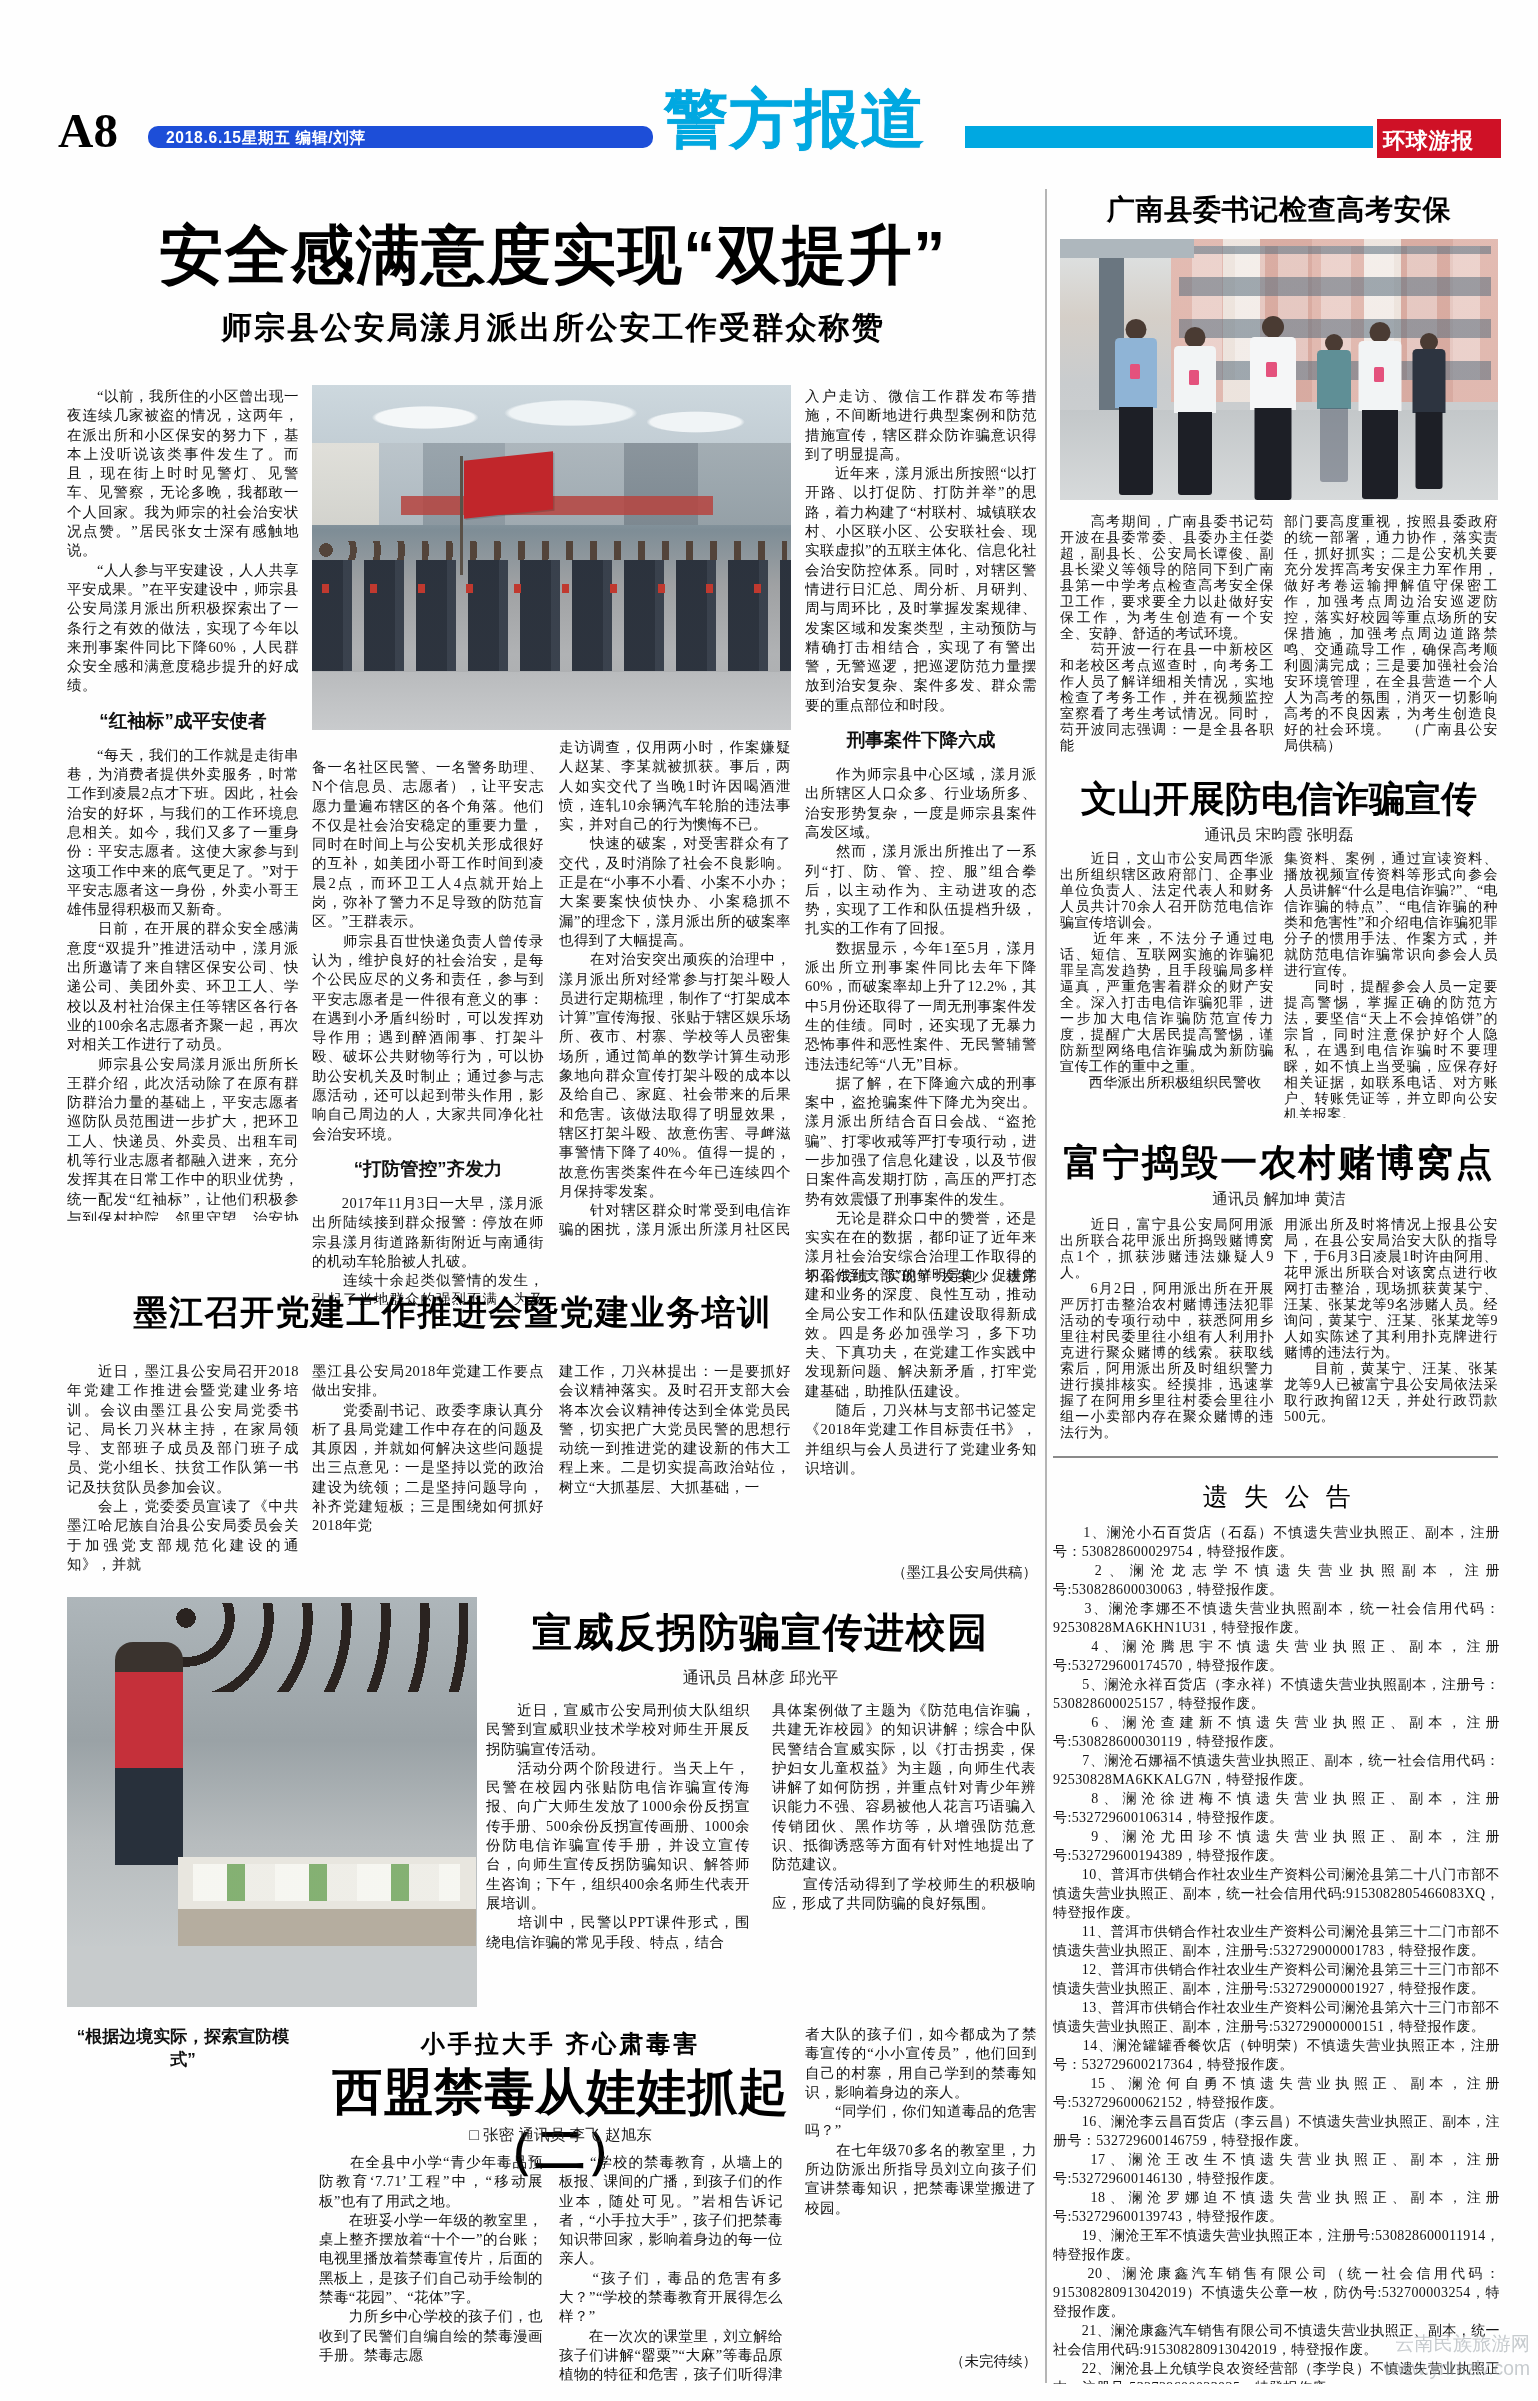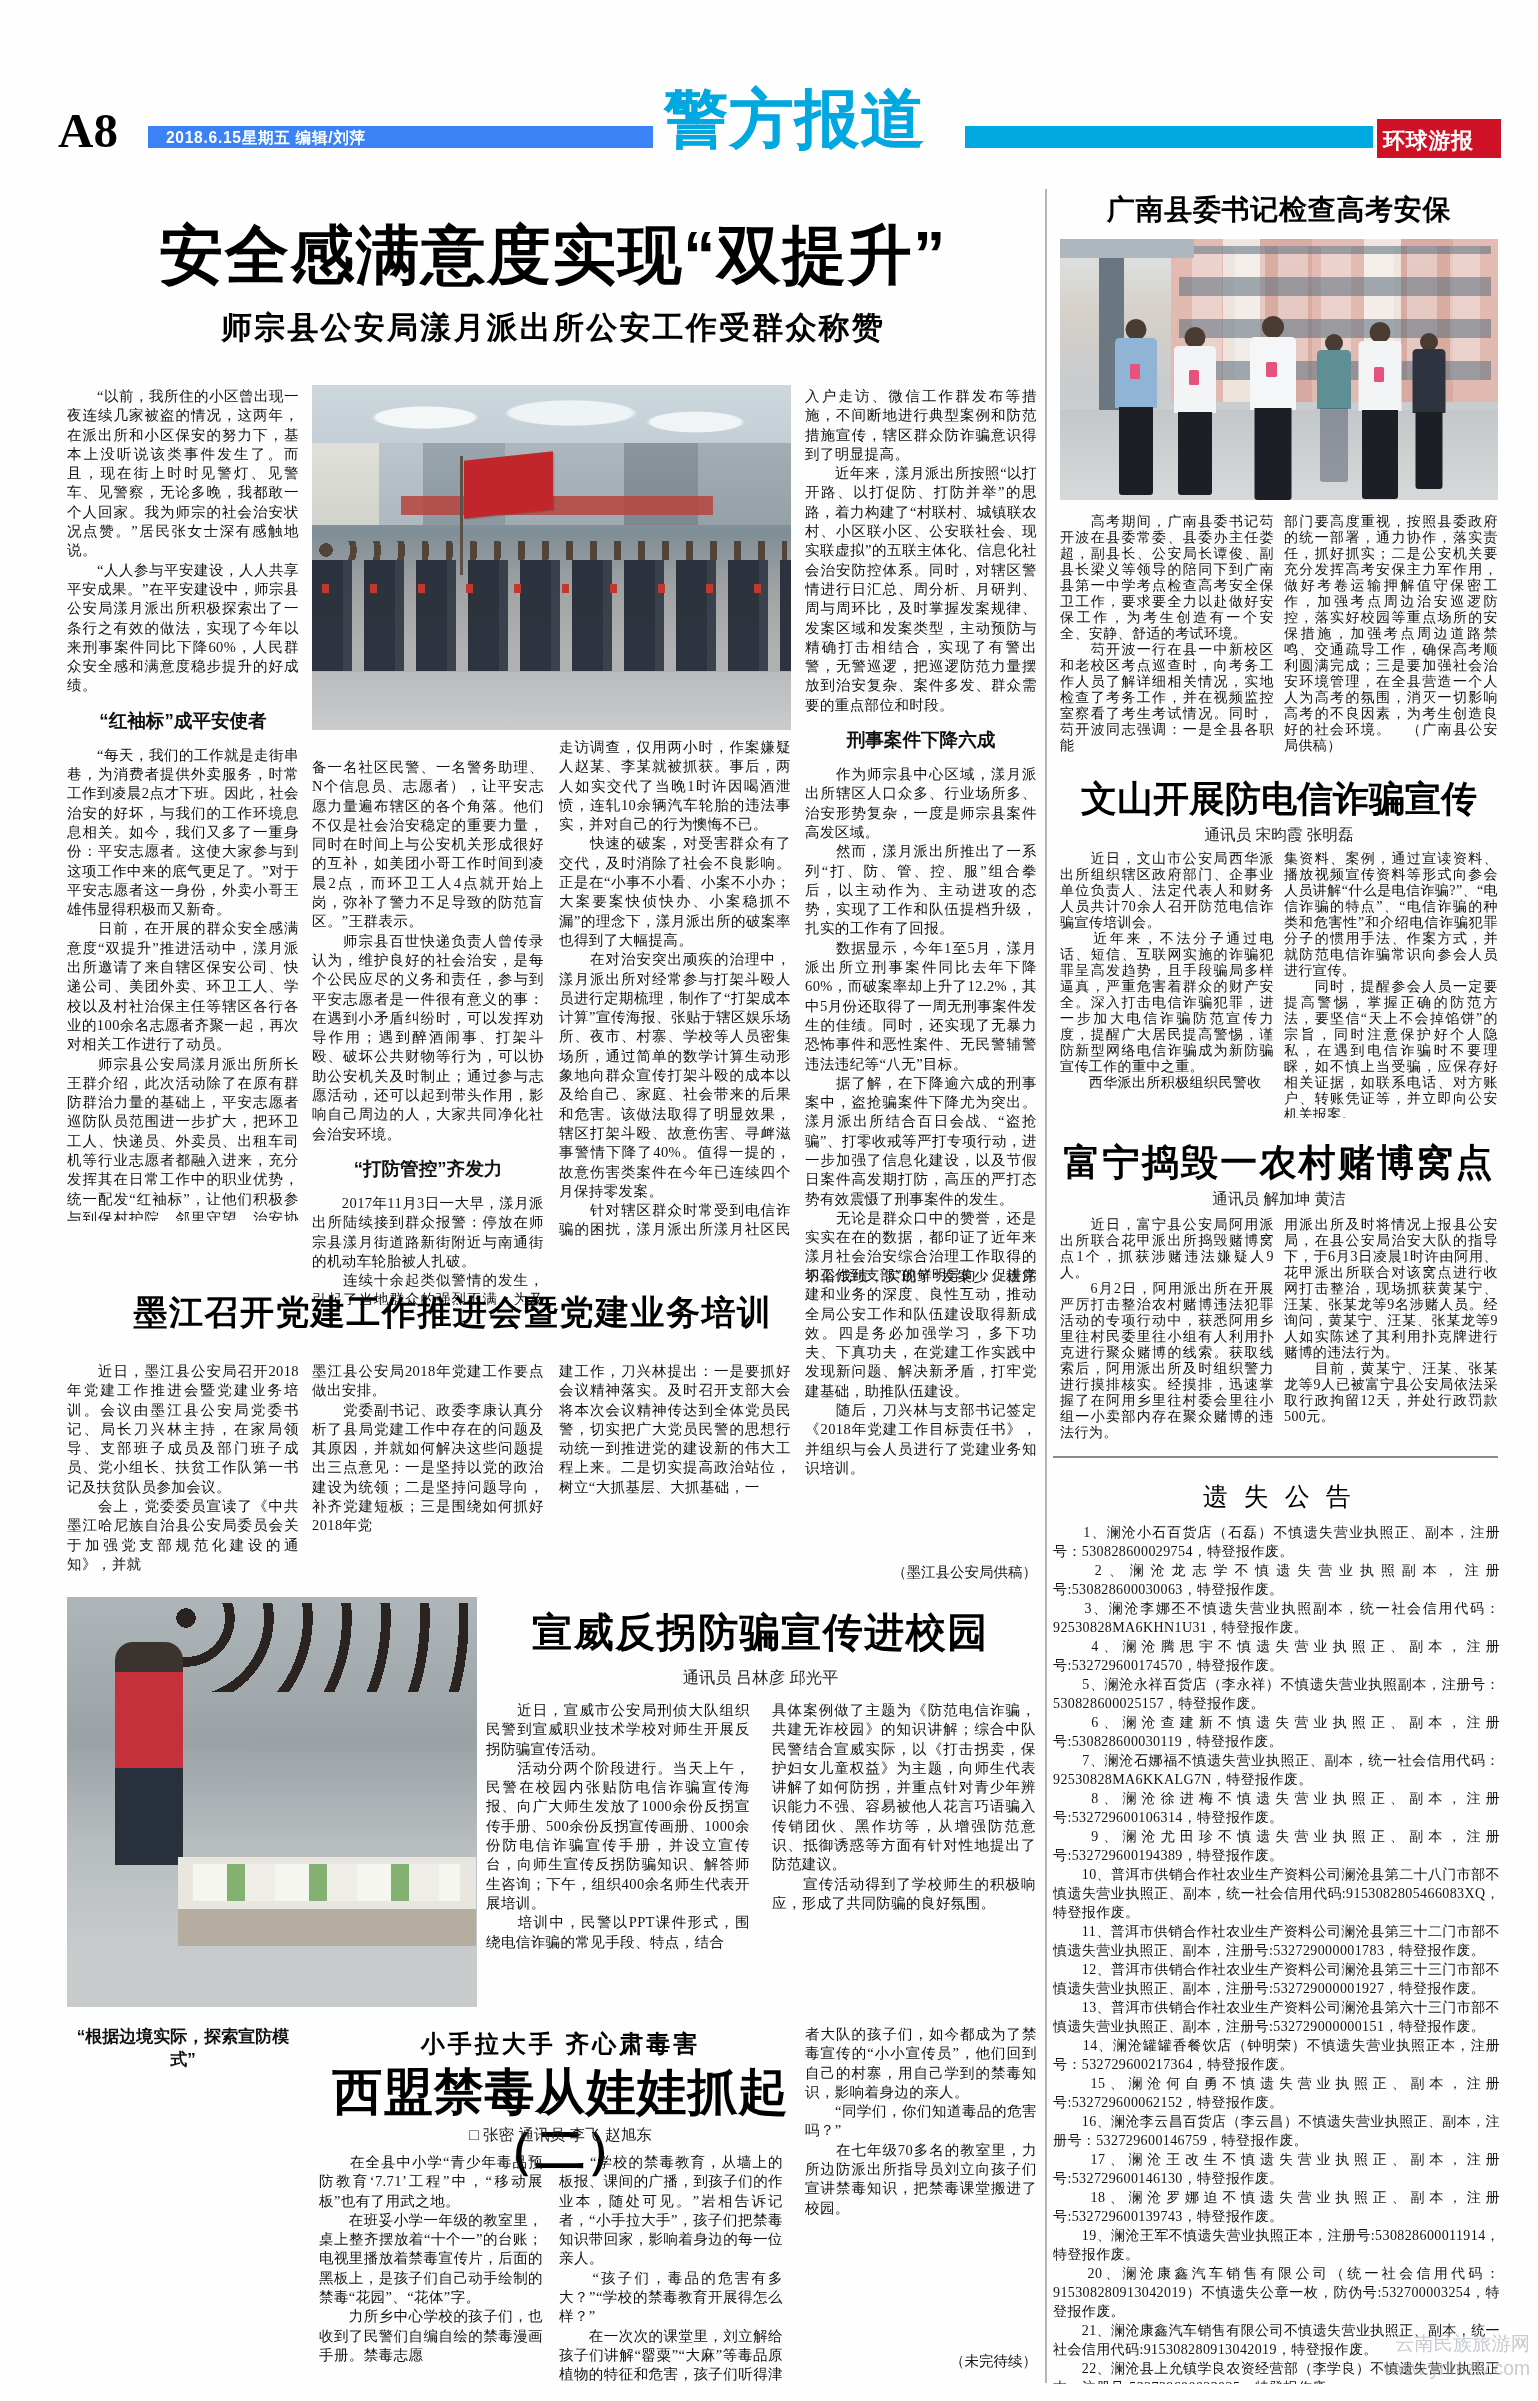--- a/index.html
+++ b/index.html
@@ -24,21 +24,21 @@
   .notices{font-size:14px;line-height:19px;}
   .wm{color:#9aa2a8;opacity:.55;font-family:"Liberation Sans",sans-serif;text-align:right;line-height:1.3;}
 </style>
 </head>
 <body>
 
 <div id="page">
 
   <div class="abs" style="left:0;top:120;width:1538px;height:89px;top:89px;">
     <div class="abs" style="left:58px;top:13.4px;font-family:'Liberation Serif',serif;font-size:49px;font-weight:bold;color:#000;">A8</div>
-    <div class="abs" style="left:148px;top:37px;width:505px;height:22px;background:#3b82f6;">
+    <div class="abs" style="left:148px;top:37px;width:505px;height:22px;background:#1d4ed8;border-radius:10px;">
       <span style="position:absolute;left:18px;top:2.2px;color:#fff;font-family:'Liberation Sans',sans-serif;font-weight:bold;font-size:15.6px;letter-spacing:0.7px;">2018.6.15星期五  编辑/刘萍</span>
     </div>
     <div class="abs hl" style="left:664px;top:-6px;width:327px;font-size:64px;color:#00a8e1;letter-spacing:1.5px;text-shadow:0 0 0.7px #0793c9;">警方报道</div>
     <div class="abs" style="left:965px;top:37px;width:408px;height:22px;background:#00a8e1;"></div>
     <div class="abs" style="left:1377px;top:30px;width:124px;height:39px;background:#cf1126;">
       <span style="position:absolute;left:6px;top:7.4px;color:#fff;font-weight:bold;font-family:'Liberation Serif',serif;font-size:22px;letter-spacing:0.7px;">环球游报</span>
     </div>
   </div>
 
   <div class="abs hl center" style="left:67px;top:219px;width:972px;font-size:64px;letter-spacing:1.5px;">安全感满意度实现“双提升”</div>

